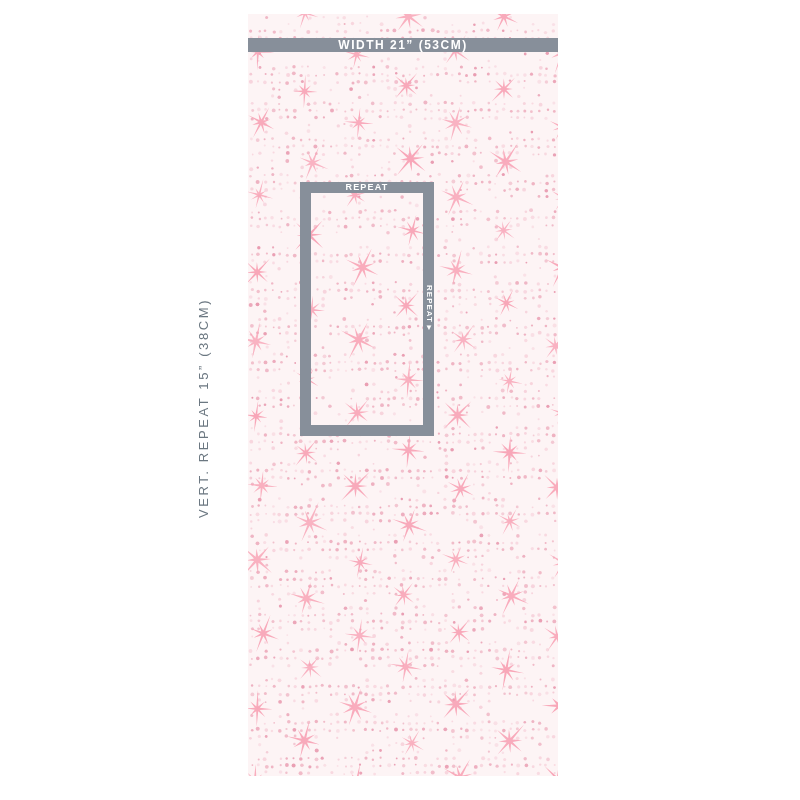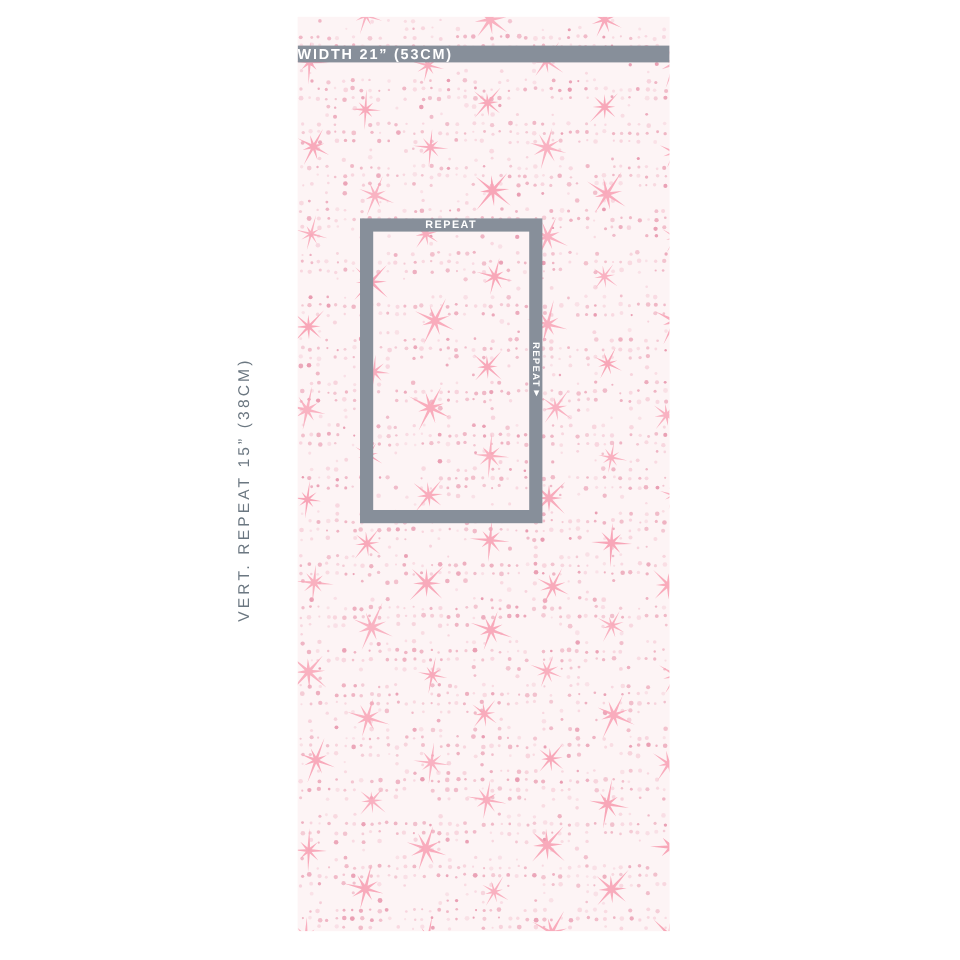--- a/index.html
+++ b/index.html
@@ -9,28 +9,28 @@
     font-family:"Liberation Sans", sans-serif;
   }
   .swatch{
     position:absolute;left:248px;top:14px;width:310px;height:762px;
     background:var(--swatch-bg,#fdf4f5);overflow:hidden;
   }
   .swatch svg{position:absolute;left:0;top:0;display:block;}
   .width-bar{
     position:absolute;left:0;right:0;top:24px;height:14px;
     background:var(--measure-gray,#878f9a);
-    display:flex;align-items:center;justify-content:flex-start;
+    display:flex;align-items:center;justify-content:center;
   }
   .width-bar span{
     color:#ffffff;font-size:12px;font-weight:700;letter-spacing:1.5px;
     line-height:14px;white-space:nowrap;
   }
   .repeat-frame{
-    position:absolute;left:52px;top:168px;width:152px;height:254px;
+    position:absolute;left:52px;top:168px;width:134px;height:254px;
     box-sizing:border-box;border:11px solid var(--measure-gray,#878f9a);
   }
   .repeat-top{
     position:absolute;left:-11px;right:-11px;top:-10px;text-align:center;
     color:#ffffff;font-size:9px;font-weight:700;letter-spacing:1.2px;line-height:9px;
     white-space:nowrap;
   }
   .repeat-side{
     position:absolute;right:-10.5px;top:50%;transform:translateY(-50%);
     writing-mode:vertical-rl;text-orientation:mixed;

